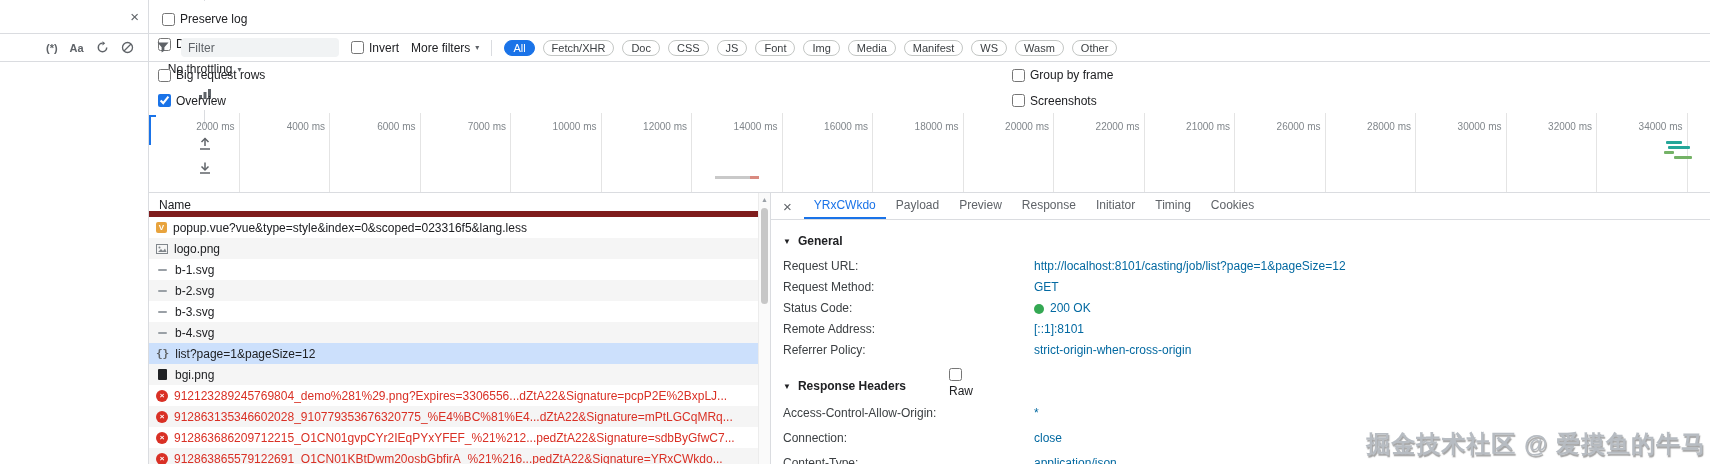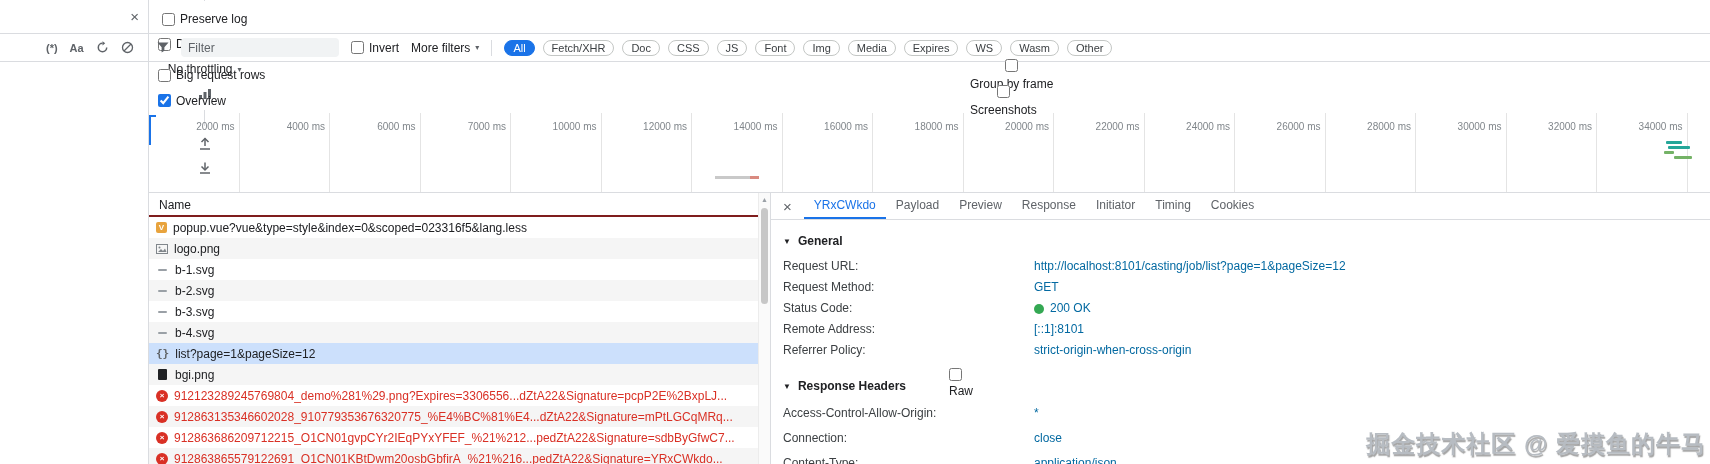--- a/index.html
+++ b/index.html
@@ -35,42 +35,42 @@
   .filter-controls { display:flex; align-items:center; gap:12px; padding:0 9px; flex:1; min-width:0; }
   .filter-input { width:158px; height:19px; background:#f1f3f4; border:none; border-radius:4px;
                   padding:0 7px; font:inherit; font-size:12px; outline:none; }
   .filter-input::placeholder { color:#5f6368; }
   .pills { display:flex; align-items:center; gap:8px; }
   .pill { border:1px solid #c4c7c5; border-radius:8px; padding:1px 8px; font-size:11px;
           color:#3c4043; white-space:nowrap; cursor:default; }
   .pill.selected { background:#1a73e8; border-color:#1a73e8; color:#fff; }
 
   .opt1 { position:absolute; left:158px; }
-  .opt2 { position:absolute; left:970px;flex-direction:column; }
+  .opt2 { position:absolute; left:1012px; }
 
   
   .timeline { position:absolute; left:149px; right:0; top:113px; height:80px;
               border-bottom:1px solid #dadce0; display:flex; overflow:hidden; }
   .tick { width:90.5px; flex:none; border-right:1px solid #e4e4e4; font-size:10px; color:#80868b;
           text-align:right; padding:8px 4px 0 0; white-space:nowrap; }
   .start-line { position:absolute; left:0; top:2px; width:2px; height:30px; background:#1a73e8; }
   .start-notch { position:absolute; left:0; top:2px; width:7px; height:2px; background:#1a73e8; }
   .ov-bar { position:absolute; height:3px; border-radius:1px; }
   .b1 { right:28px; top:28px; width:16px; background:#25a699; }
   .b2 { right:20px; top:33px; width:22px; background:#25a699; }
   .b3 { right:36px; top:38px; width:10px; background:#74b266; }
   .b4 { right:18px; top:43px; width:18px; background:#74b266; }
   .load-bar { position:absolute; left:566px; top:63px; width:44px; height:3px; background:#c9c9c9; }
   .load-bar::after { content:""; position:absolute; right:0; top:0; width:9px; height:3px; background:#d98a80; }
 
   
   .main { position:absolute; top:193px; left:0; right:0; bottom:0; display:flex; }
   .search-results { width:149px; flex:none; background:#fff; }
   .request-list { width:621px; flex:none; position:relative; overflow:hidden; background:#fff; }
-  .list-header { height:24px; line-height:24px; padding-left:10px; border-bottom:2px solid #7f1d1d; }
+  .list-header { height:24px; line-height:24px; padding-left:10px; border-bottom:6px solid #7f1d1d; }
   .req-row { height:21px; display:flex; align-items:center; gap:6px; padding:0 16px 0 7px;
              white-space:nowrap; overflow:hidden; }
   .rows .req-row:nth-child(even) { background:#f5f5f5; }
   .rows .req-row.selected { background:#cce0fc; }
   .req-row.error .req-name { color:#d93025; }
   .req-name { overflow:hidden; font-size:12px; }
   .icon { flex:none; display:inline-flex; align-items:center; justify-content:center; }
   .vue-icon { width:11px; height:11px; border-radius:2px; background:#e8a33d; color:#fff;
               font-size:8px; font-weight:bold; line-height:11px; }
   .dash-icon { width:9px; height:2px; background:#9aa0a6; border-radius:1px; margin:0 2px; }
@@ -215,21 +215,21 @@
       <span class="sep"></span>
       <div class="pills">
         <span class="pill selected">All</span>
         <span class="pill">Fetch/XHR</span>
         <span class="pill">Doc</span>
         <span class="pill">CSS</span>
         <span class="pill">JS</span>
         <span class="pill">Font</span>
         <span class="pill">Img</span>
         <span class="pill">Media</span>
-        <span class="pill">Expires</span>
+        <span class="pill">Manifest</span>
         <span class="pill">WS</span>
         <span class="pill">Wasm</span>
         <span class="pill">Other</span>
       </div>
     </div>
   </div>
 
   <div class="band row3">
     <label class="chk opt1">
       <input type="checkbox" style="">
@@ -256,21 +256,21 @@
     <div class="tick">4000 ms</div>
     <div class="tick">6000 ms</div>
     <div class="tick">7000 ms</div>
     <div class="tick">10000 ms</div>
     <div class="tick">12000 ms</div>
     <div class="tick">14000 ms</div>
     <div class="tick">16000 ms</div>
     <div class="tick">18000 ms</div>
     <div class="tick">20000 ms</div>
     <div class="tick">22000 ms</div>
-    <div class="tick">24000 ms</div>
+    <div class="tick">21000 ms</div>
     <div class="tick">26000 ms</div>
     <div class="tick">28000 ms</div>
     <div class="tick">30000 ms</div>
     <div class="tick">32000 ms</div>
     <div class="tick">34000 ms</div>
     <span class="start-line"></span>
     <span class="start-notch"></span>
     <span class="load-bar"></span>
     <span class="ov-bar b1"></span>
     <span class="ov-bar b2"></span>

